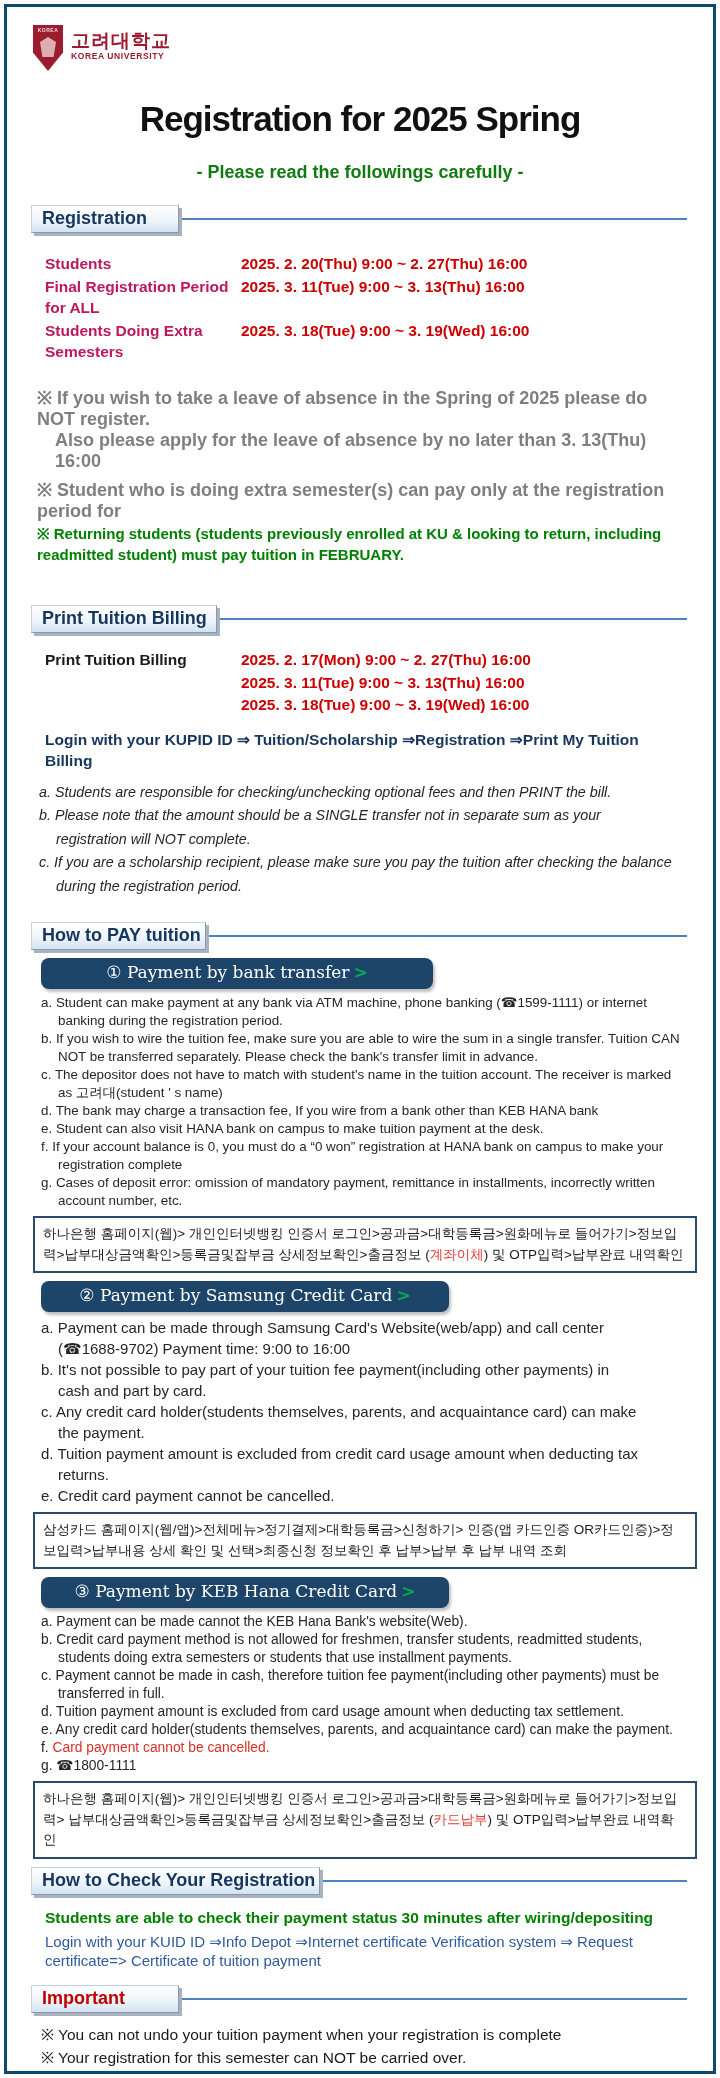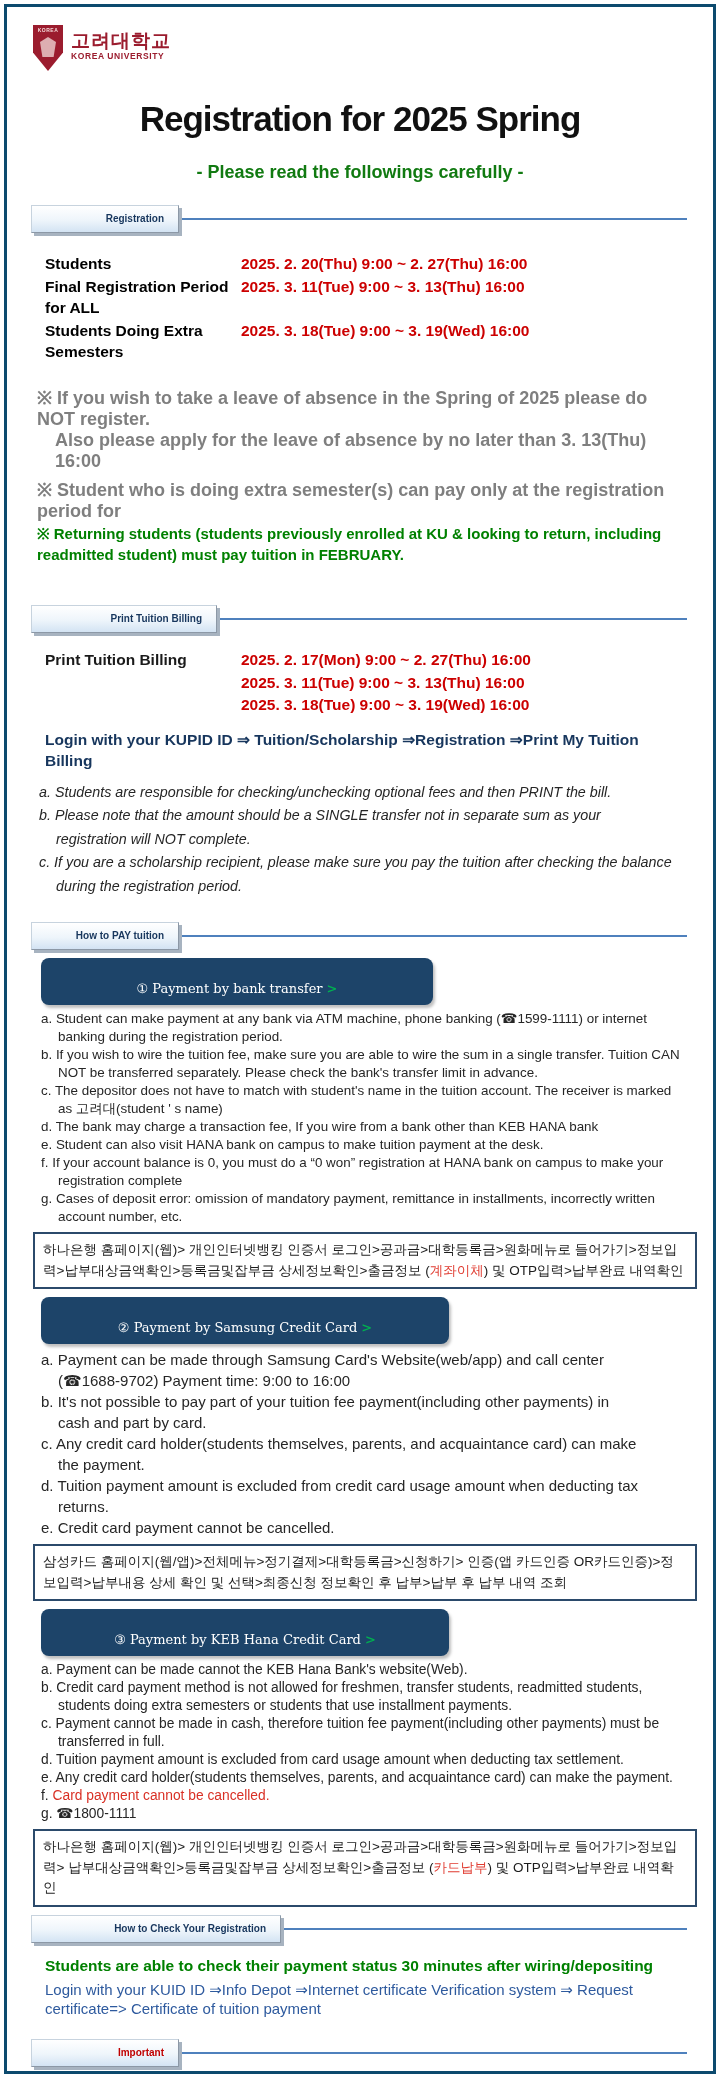--- a/index.html
+++ b/index.html
@@ -21,46 +21,46 @@
   .brand-en { color:#9b1c2e; font-weight:bold; font-size:8.5px; letter-spacing:.6px; line-height:11px; }
 
   .title { text-align:center; margin-top:30px; font-size:35px; font-weight:900; color:#111;
            letter-spacing:-1px; line-height:40px; }
   .subtitle { text-align:center; margin-top:22px; font-size:18px; font-weight:bold; color:#117a11; line-height:22px; }
 
   
   .tab-row { display:flex; align-items:center; margin-top:22px; }
   .tab { background:linear-gradient(180deg,#ffffff 0%,#eef5fb 55%,#d3e3f3 100%);
          border:1px solid #8c98a6; border-top-color:#c7d3de; border-left-color:#c7d3de;
-         box-shadow:3px 3px 0 #a7b3c0; padding:3px 14px 4px 10px; min-width:148px;
-         color:#17365d; font-weight:bold; font-size:10px; line-height:19px;text-align:right; }
+         box-shadow:3px 3px 0 #a7b3c0; padding:3px 4px 4px 10px; min-width:148px;
+         color:#17365d; font-weight:bold; font-size:18px; line-height:19px; }
   .tab.red { color:#c00000; }
   .tab-line { flex:1; height:2px; background:#4f81bd; margin-left:3px; margin-right:2px; }
 
   
   .sched { display:grid; grid-template-columns:196px 1fr; margin:20px 0 0 14px; row-gap:2px; }
-  .sched .lbl { font-weight:bold; font-size:15.5px; color:#000000; line-height:21px; }
+  .sched .lbl { font-weight:bold; font-size:15.5px; color:#be185d; line-height:21px; }
   .sched .dt  { font-weight:bold; font-size:15.5px; color:#cc0000; line-height:21px; }
 
   .notes { margin:26px 0 0 6px; }
   .note-gray { color:#7f7f7f; font-weight:bold; font-size:18px; line-height:21px;margin-top:8px; }
   .note-gray .ind { padding-left:18px; display:block; }
   .note-green { color:#008000; font-weight:bold; font-size:15px; line-height:21px; margin-top:1px; }
 
   
   .bill-grid { display:grid; grid-template-columns:196px 1fr; margin:16px 0 0 14px; }
   .bill-grid .lbl { font-weight:bold; font-size:15.5px; color:#1a1a1a; line-height:22px; }
   .bill-dates div { font-weight:bold; font-size:15.5px; color:#cc0000; line-height:22.5px; }
   .login-path { margin:12px 0 0 14px; color:#17365d; font-weight:bold; font-size:15.5px; line-height:21px; width:640px; }
   .abc { list-style:none; margin:10px 0 0 8px; width:636px; }
   .abc li { font-size:14.3px; color:#262626; line-height:23.5px; padding-left:17px; text-indent:-17px;font-style:italic; }
 
   
   .pay-btn { margin:8px 0 0 10px; width:408px; background:#1d4469; color:#fff; border-radius:8px;
-             text-align:center; padding:20px 8px 6px; font-family:"DejaVu Serif", serif; font-size:13px;
+             text-align:center; padding:4px 8px 6px; font-family:"DejaVu Serif", serif; font-size:17px;
              line-height:21px; box-shadow:2px 3px 3px rgba(0,0,0,.25); border:none; display:block; cursor:pointer; }
   .pay-btn .arrow { color:#00b050; font-weight:bold; margin-left:4px; }
   ul.plist { list-style:none; margin:5px 0 0 10px; width:648px; }
   ul.plist li { padding-left:17px; text-indent:-17px; color:#262626; }
   ul.plist.sz-s li { font-size:13.4px; line-height:18px; }
   ul.plist.sz-m li { font-size:15px;   line-height:21px; }
   ul.plist.sz-k li { font-size:13.8px; line-height:18px; }
   .red-text { color:#d93025; }
   .kbox { border:2px solid #2b4a6b; margin:6px 0 0 2px; padding:6px 8px; font-size:13.5px;
           line-height:20.5px; color:#1c1c1c; width:664px; }
@@ -192,21 +192,21 @@
         <span>하나은행 홈페이지(웹)&gt; 개인인터넷뱅킹 인증서 로그인&gt;공과금&gt;대학등록금&gt;원화메뉴로 들어가기&gt;정보입력&gt; 납부대상금액확인&gt;등록금및잡부금 상세정보확인&gt;출금정보 (</span><span class="red-text">카드납부</span><span>) 및 OTP입력&gt;납부완료 내역확인</span>
       </div>
 
       <div class="tab-row" style="margin-top:8px;">
         <div class="tab" style="min-width:250px;">How to Check Your Registration</div>
         <div class="tab-line"></div>
       </div>
       <div class="check-green">Students are able to check their payment status 30 minutes after wiring/depositing</div>
       <div class="check-path">Login with your KUID ID ⇒Info Depot ⇒Internet certificate Verification system ⇒ Request certificate=&gt; Certificate of tuition payment</div>
 
-      <div class="tab-row" style="margin-top:20px;">
+      <div class="tab-row" style="margin-top:14px;">
         <div class="tab red">Important</div>
         <div class="tab-line"></div>
       </div>
       <div class="imp-notes">
         <div>※ You can not undo your tuition payment when your registration is complete</div>
         <div>※ Your registration for this semester can NOT be carried over.</div>
       </div>
 
     </div>
   </div>

